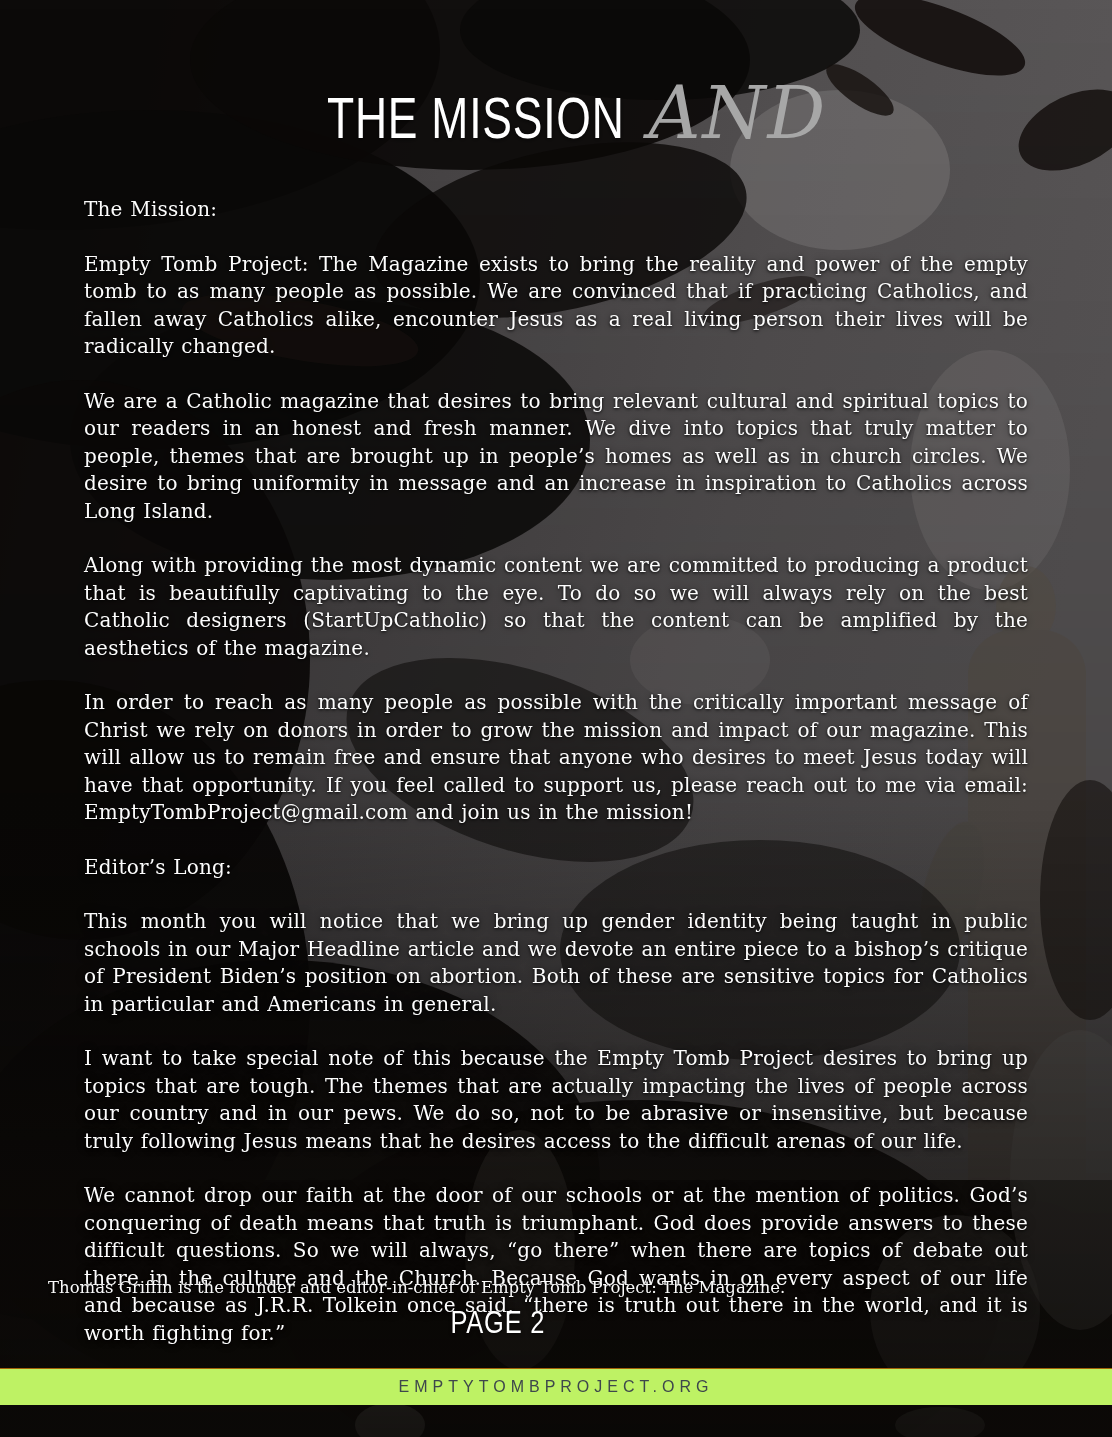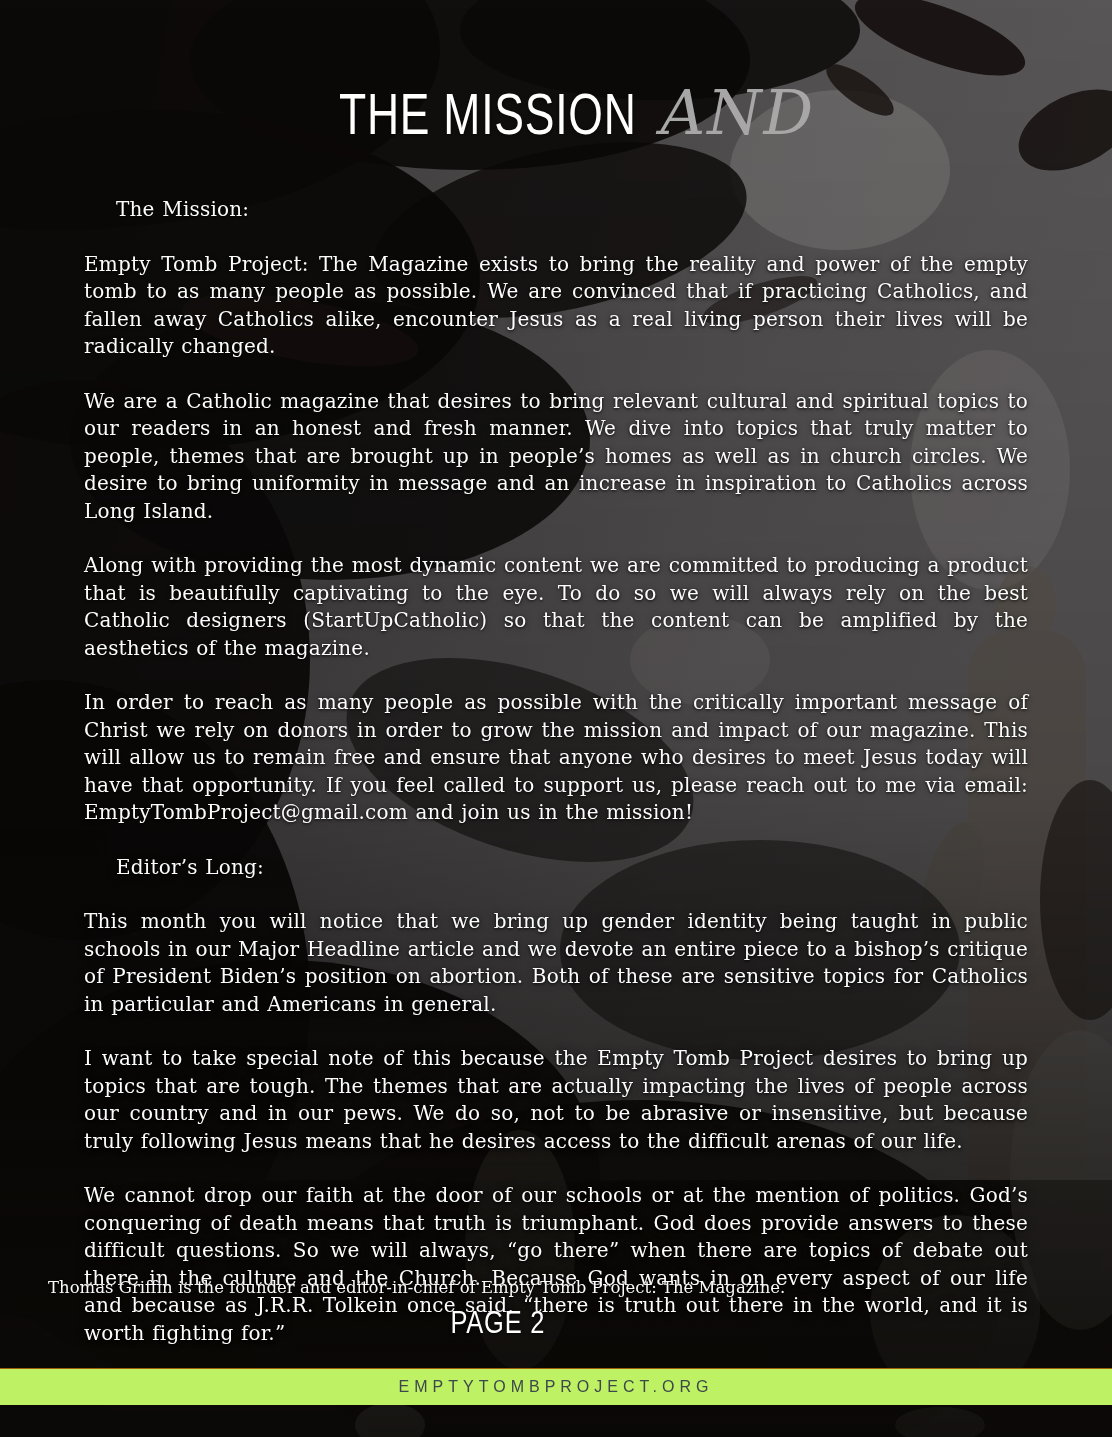--- a/index.html
+++ b/index.html
@@ -32,40 +32,40 @@
     color:#ffffff;
     letter-spacing:1px;
     transform:scaleX(0.78);
     white-space:nowrap;
     text-shadow:0 1px 6px rgba(0,0,0,.6);
   }
   .t-and {
     display:inline-block;
     font-family:"DejaVu Serif", serif;
     font-style:italic;
-    font-size:62px;
+    font-size:72px;
     line-height:62px;
     color:#a7a7a7;
     margin-left:-18px;
     letter-spacing:2px;
     white-space:nowrap;
   }
   
   .body-text { margin-top:52px; }
   .para, .s-head {
     font-size:20px;
     line-height:27.5px;
     text-align:justify;
     letter-spacing:.2px;
     word-spacing:1px;
     color:#fdfdfd;
     text-shadow:0 1px 3px rgba(0,0,0,.9), 0 0 10px rgba(0,0,0,.45);
     margin-bottom:27px;
   }
-  .s-head { text-align:left;margin-left:32px; }
+  .s-head { text-align:left; }
   
   .byline {
     position:absolute; left:48px; top:1278px; width:992px; z-index:2;
     font-size:16.5px; color:#fbfbfb;
     text-shadow:0 1px 3px rgba(0,0,0,.9);
     font-family:"DejaVu Serif", serif;
   }
   .pagenum {
     position:absolute; left:0; top:1305px; width:996px; z-index:2;
     text-align:center;

